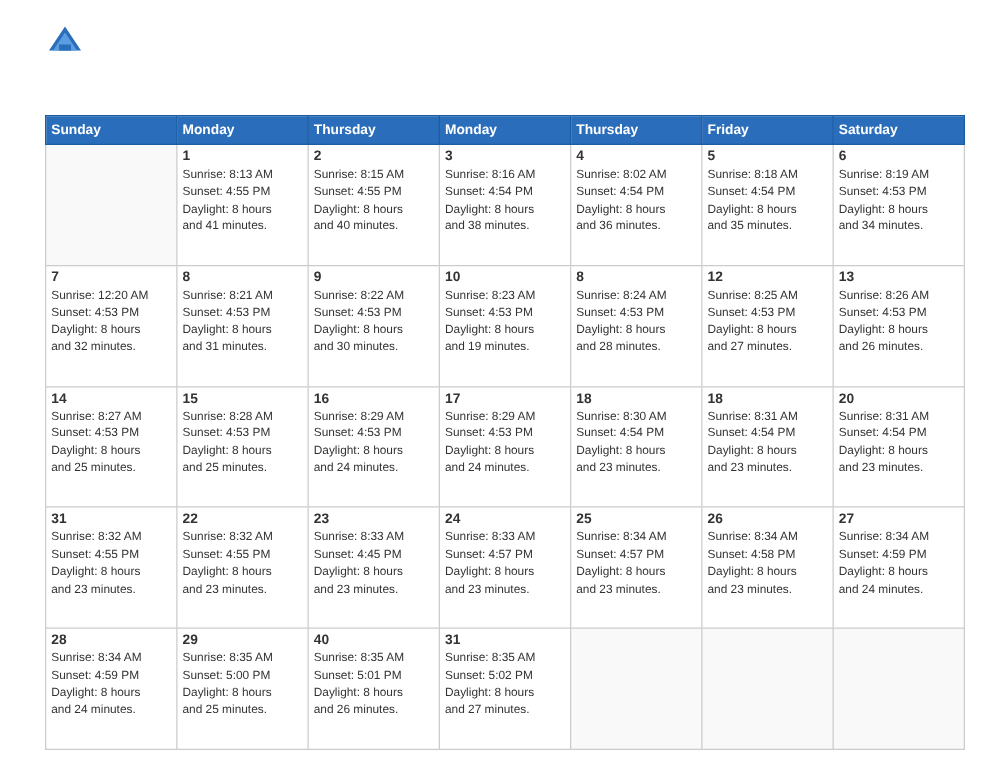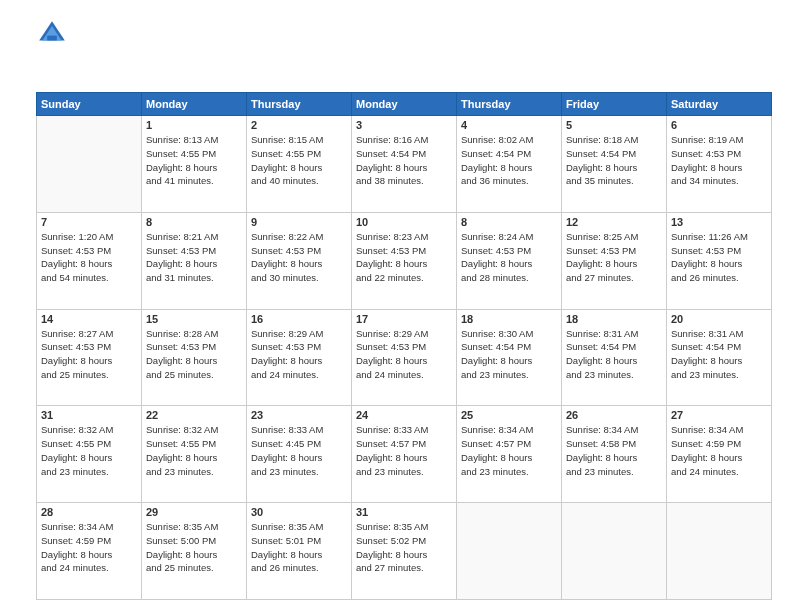--- a/index.html
+++ b/index.html
@@ -185,24 +185,24 @@
               <div>Sunset: 4:53 PM</div>
               <div>Daylight: 8 hours</div>
               <div>and 34 minutes.</div>
             </div>
           </td>
         </tr>
         <tr>
           <td>
             <span class="day-num">7</span>
             <div class="cell-content">
-              <div>Sunrise: 1:20 AM</div>
-              <div>Sunset: 4:53 PM</div>
-              <div>Daylight: 8 hours</div>
-              <div>and 54 minutes.</div>
+              <div>Sunrise: 12:20 AM</div>
+              <div>Sunset: 4:53 PM</div>
+              <div>Daylight: 8 hours</div>
+              <div>and 32 minutes.</div>
             </div>
           </td>
           <td>
             <span class="day-num">8</span>
             <div class="cell-content">
               <div>Sunrise: 8:21 AM</div>
               <div>Sunset: 4:53 PM</div>
               <div>Daylight: 8 hours</div>
               <div>and 31 minutes.</div>
             </div>
@@ -215,21 +215,21 @@
               <div>Daylight: 8 hours</div>
               <div>and 30 minutes.</div>
             </div>
           </td>
           <td>
             <span class="day-num">10</span>
             <div class="cell-content">
               <div>Sunrise: 8:23 AM</div>
               <div>Sunset: 4:53 PM</div>
               <div>Daylight: 8 hours</div>
-              <div>and 22 minutes.</div>
+              <div>and 19 minutes.</div>
             </div>
           </td>
           <td>
             <span class="day-num">8</span>
             <div class="cell-content">
               <div>Sunrise: 8:24 AM</div>
               <div>Sunset: 4:53 PM</div>
               <div>Daylight: 8 hours</div>
               <div>and 28 minutes.</div>
             </div>
@@ -239,21 +239,21 @@
             <div class="cell-content">
               <div>Sunrise: 8:25 AM</div>
               <div>Sunset: 4:53 PM</div>
               <div>Daylight: 8 hours</div>
               <div>and 27 minutes.</div>
             </div>
           </td>
           <td>
             <span class="day-num">13</span>
             <div class="cell-content">
-              <div>Sunrise: 11:26 AM</div>
+              <div>Sunrise: 8:26 AM</div>
               <div>Sunset: 4:53 PM</div>
               <div>Daylight: 8 hours</div>
               <div>and 26 minutes.</div>
             </div>
           </td>
         </tr>
         <tr>
           <td>
             <span class="day-num">14</span>
             <div class="cell-content">
@@ -396,21 +396,21 @@
           <td>
             <span class="day-num">29</span>
             <div class="cell-content">
               <div>Sunrise: 8:35 AM</div>
               <div>Sunset: 5:00 PM</div>
               <div>Daylight: 8 hours</div>
               <div>and 25 minutes.</div>
             </div>
           </td>
           <td>
-            <span class="day-num">30</span>
+            <span class="day-num">40</span>
             <div class="cell-content">
               <div>Sunrise: 8:35 AM</div>
               <div>Sunset: 5:01 PM</div>
               <div>Daylight: 8 hours</div>
               <div>and 26 minutes.</div>
             </div>
           </td>
           <td>
             <span class="day-num">31</span>
             <div class="cell-content">

